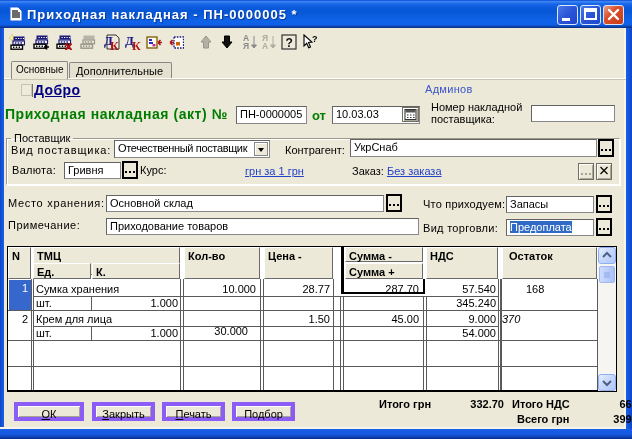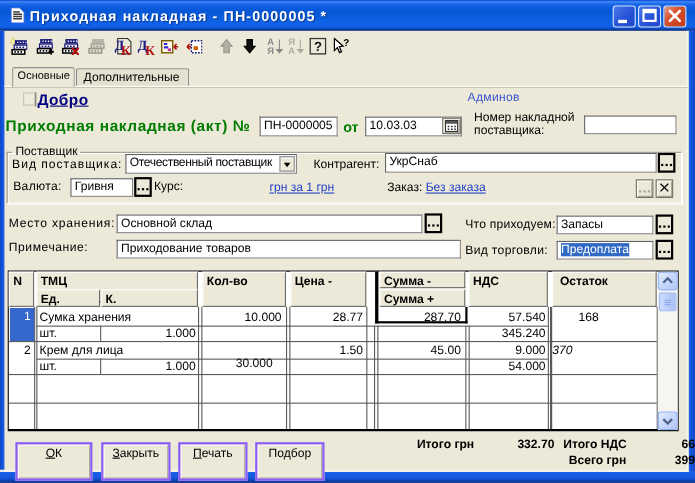--- a/index.html
+++ b/index.html
@@ -29,21 +29,21 @@
 fieldset#grp { position:absolute; left:6px; top:132px; width:614px; height:53px; border:1px solid; border-color:#9c9a8c #fff #fff #9c9a8c; box-shadow:inset 1px 1px 0 #fff, 1px 1px 0 #fff; }
 fieldset#grp legend { margin-left:4px; padding:0 3px; font-size:11px; }
 
 #tbl { left:7px; top:246px; width:610px; height:146px; background:#fff; border:1px solid #000; border-bottom-width:2px; }
 .hdr { position:absolute; background:#ece9d8; font-weight:bold; padding:2px 0 0 3px; border:1px solid; border-color:#fff #6a6a6a #6a6a6a #fff; }
 .vline { position:absolute; background:#5a5a5a; width:1px; }
 .hline { position:absolute; background:#5a5a5a; height:1px; }
 .cell { position:absolute; font-size:11px; white-space:nowrap; }
 .rnum { text-align:right; }
 
-.pbtn { position:absolute; top:402px; height:35px; background:#ece9d8; border:2px solid #8b5cf6; box-shadow:inset 1px 1px 0 #fff, inset -1px -1px 0 #a8a494; text-align:center; padding-top:2px; font-size:11px; }
+.pbtn { position:absolute; top:402px; height:19px; background:#ece9d8; border:4px solid #8b5cf6; box-shadow:inset 1px 1px 0 #fff, inset -1px -1px 0 #a8a494; text-align:center; padding-top:2px; font-size:11px; }
 .tot { position:absolute; font-weight:bold; font-size:11px; white-space:nowrap;margin-left:36px; }
 .sbbtn { background:linear-gradient(135deg,#e6eefe 0%,#c8d8fb 45%,#b2c6f8 100%); border:1px solid #8cb0f8; border-radius:3px; }
 </style></head>
 <body>
 <div id="win">
 
   <div class="abs" id="titlebar"></div>
   <div class="abs" id="bleft"></div>
   <div class="abs" id="bright"></div>
   <div class="abs" id="bbot"></div>

